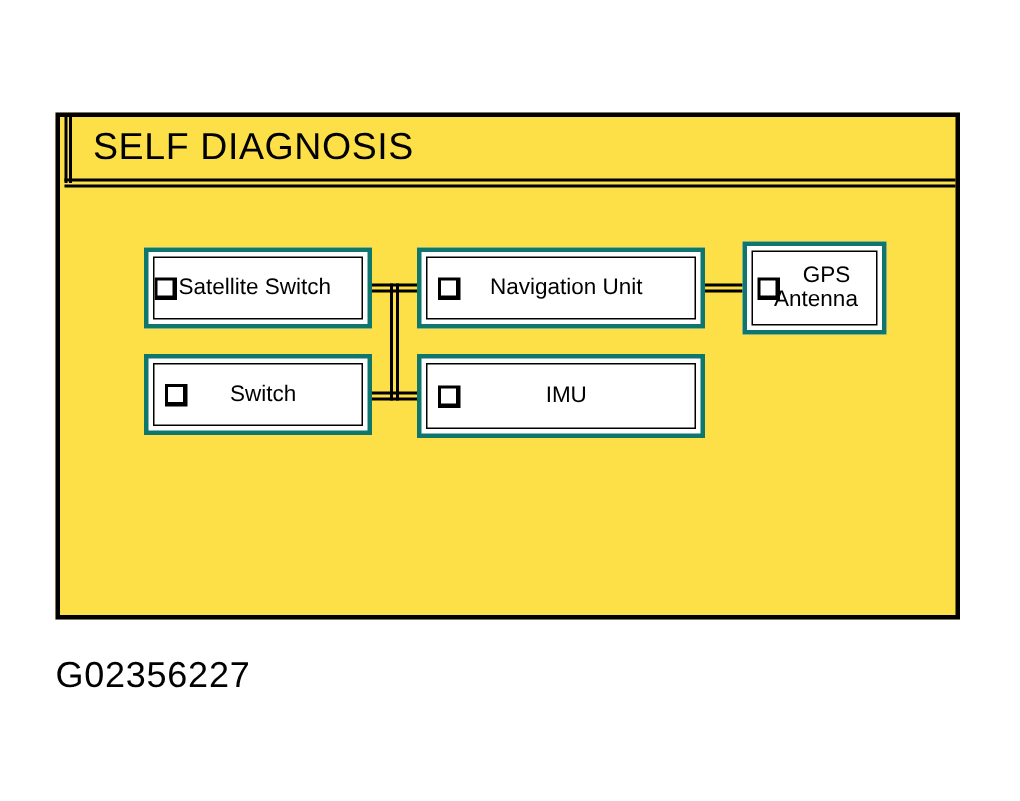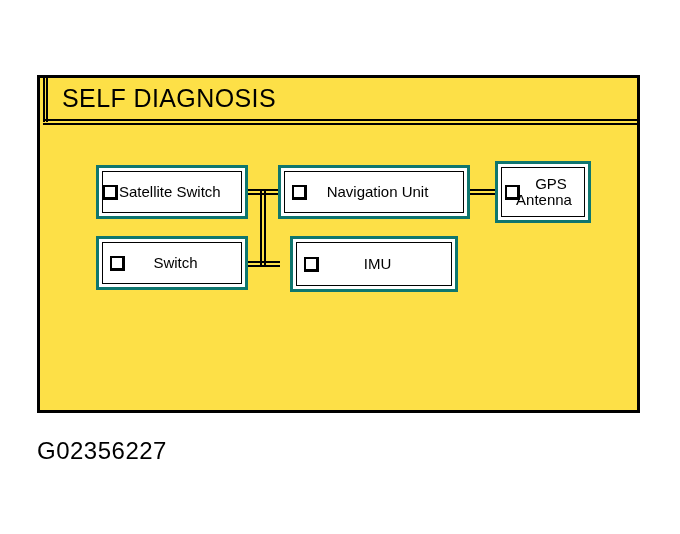--- a/index.html
+++ b/index.html
@@ -192,21 +192,21 @@
       </div>
     </div>
 
     <div class="node" style="left:56px; top:158px; width:152px; height:54px;">
       <div class="node-inner">
         <span class="chk" style="margin-left:7px;"></span>
         <span class="node-label lbl-center">Switch</span>
       </div>
     </div>
 
-    <div class="node" style="left:250px; top:158px; width:168px; height:56px;">
+    <div class="node" style="left:238px; top:158px; width:192px; height:56px;">
       <div class="node-inner">
         <span class="chk" style="margin-left:7px;"></span>
         <span class="node-label lbl-center">IMU</span>
       </div>
     </div>
 
   </div>
 </div>
 
 <div id="caption">G02356227</div>

